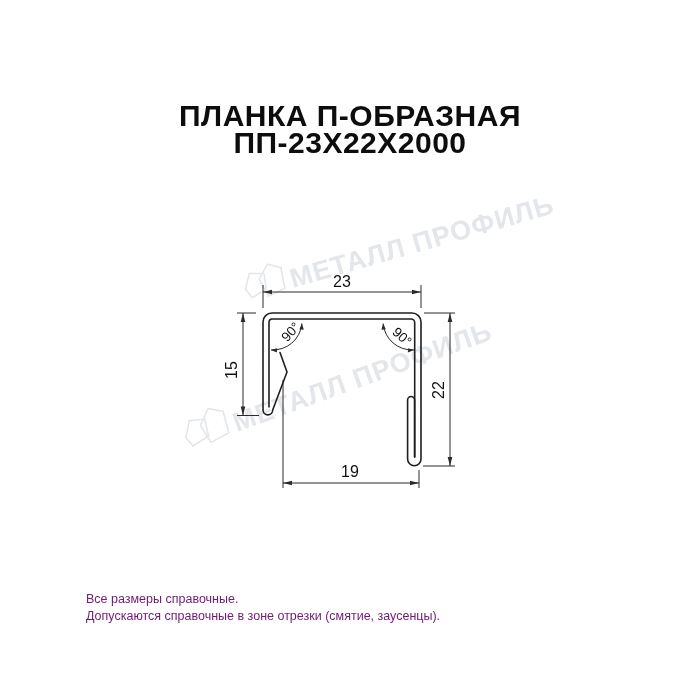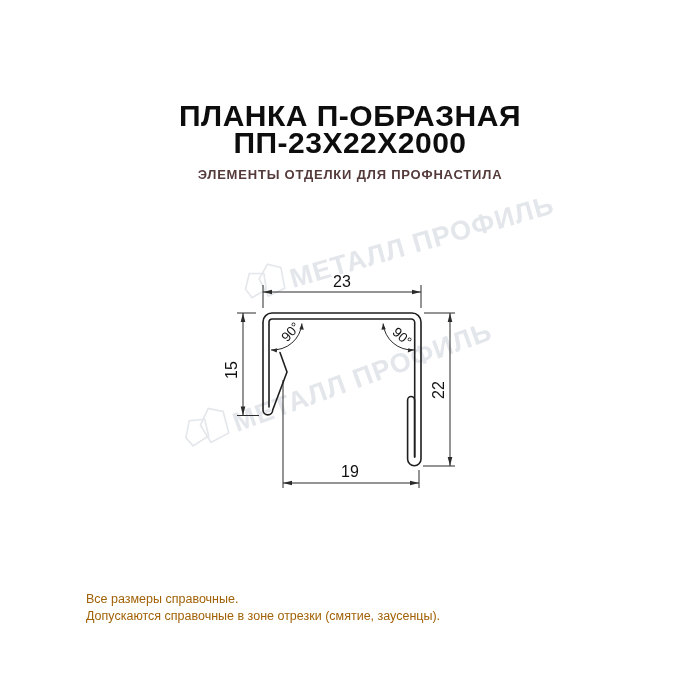--- a/index.html
+++ b/index.html
@@ -24,34 +24,33 @@
     font-weight:700;font-size:27px;letter-spacing:1px;
     font-family:"Liberation Sans",sans-serif;
   }
   .dim-text{
     font-size:16px;fill:#111;font-family:"Liberation Sans",sans-serif;
   }
   .angle-text{
     font-size:13.5px;fill:#111;font-family:"Liberation Sans",sans-serif;
   }
   .footer-line{
-    position:absolute;left:86px;color:#a16207;font-size:12.5px;line-height:1.3;
+    position:absolute;left:86px;color:#701a75;font-size:12.5px;line-height:1.3;
     white-space:nowrap;
   }
   .footer-1{top:591px;}
   .footer-2{top:608px;}
 </style>
 </head>
 <body>
 
 <div class="page">
 
   <div class="title title-1">ПЛАНКА П-ОБРАЗНАЯ</div>
   <div class="title title-2">ПП-23Х22Х2000</div>
-  <div class="subtitle">ЭЛЕМЕНТЫ ОТДЕЛКИ ДЛЯ ПРОФНАСТИЛА</div>
 
   <svg class="drawing-svg" width="700" height="700" viewBox="0 0 700 700">
 
     <g transform="translate(293,288) rotate(-16)" opacity="1">
       <g fill="none" stroke="#e3e6ea" stroke-width="1.6" transform="translate(-48,-32)">
         <polygon points="2,20 10,6 24,10 22,26 6,30"></polygon>
         <polygon points="18,14 30,2 42,9 40,30 22,33"></polygon>
       </g>
       <text class="wm-text" x="0" y="0" fill="#e3e6ea">МЕТАЛЛ ПРОФИЛЬ</text>
     </g>

